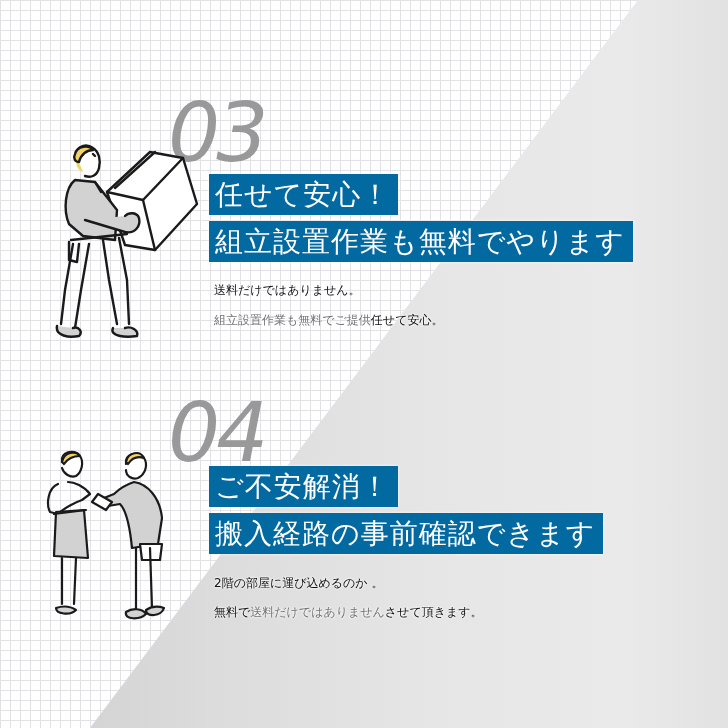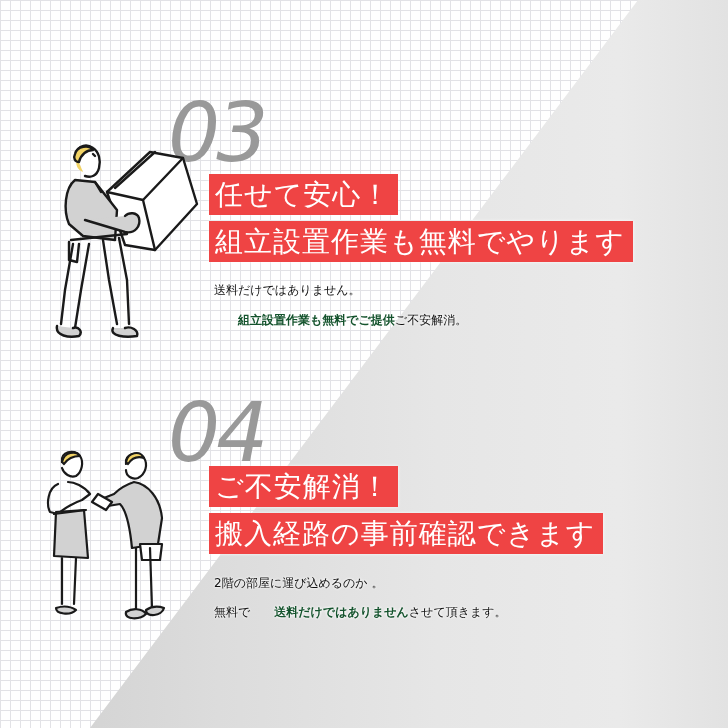--- a/index.html
+++ b/index.html
@@ -26,40 +26,40 @@
     font-family: "DejaVu Sans", sans-serif;
     font-style: italic;
     font-size: 82px;
     color: #999999;
     letter-spacing: -4px;
     line-height: 1;
   }
   .label-box {
     position: absolute;
     left: 209px;
-    background: #ef4444;
+    background: #0369a1;
     color: #fff;
     font-size: 28px;
     line-height: 41px;
     height: 41px;
     padding: 0 8px 0 6px;
     white-space: nowrap;
     letter-spacing: 1px;
     box-shadow: 0 0 3px rgba(255,255,255,0.9);
   }
   .desc {
     position: absolute;
     left: 214px;
     font-size: 12px;
     color: #111;
     white-space: nowrap;
     line-height: 20px;
     text-shadow: 0 0 3px #fff, 0 0 3px #fff;
   }
-  .red { color: #14532d; font-weight: bold; margin-left: 24px; }
+  .red { color: #737373; font-weight: normal; }
   .illus { position: absolute; }
   svg { display: block; }
 </style>
 </head>
 <body>
 
 <div class="grid-bg"></div>
 <div class="diag-panel"></div>
 
 <section>
@@ -95,21 +95,21 @@
       <path d="M2 186 C0 196 14 198 24 196 C28 192 24 186 18 188" fill="#d2d2d2"></path>
       <path d="M58 188 C54 196 70 198 82 196 C84 190 76 186 70 188" fill="#d2d2d2"></path>
     </svg>
   </div>
 
   <div class="label-box" style="top:174px;">任せて安心！</div>
   <div class="label-box" style="top:221px;font-family:Liberation Serif, serif;">組立設置作業も無料でやります</div>
 
   <div class="desc" style="top:280px;">送料だけではありません。</div>
   <div class="desc" style="top:310px;">
-    <span class="red">組立設置作業も無料でご提供</span><span>ご不安解消。</span>
+    <span class="red">組立設置作業も無料でご提供</span><span>任せて安心。</span>
   </div>
 </section>
 
 <section>
   <div class="big-num" style="left:168px; top:392px;">04</div>
 
   <div class="illus" style="left:40px; top:448px;">
     <svg width="150" height="180" viewBox="0 0 150 180" fill="none" stroke="#1a1a1a" stroke-width="2.2" stroke-linecap="round" stroke-linejoin="round">
 
       <path d="M22 14 C20 4 34 0 40 8 C44 14 42 24 36 28 C30 30 24 26 22 20" fill="#fff"></path>

